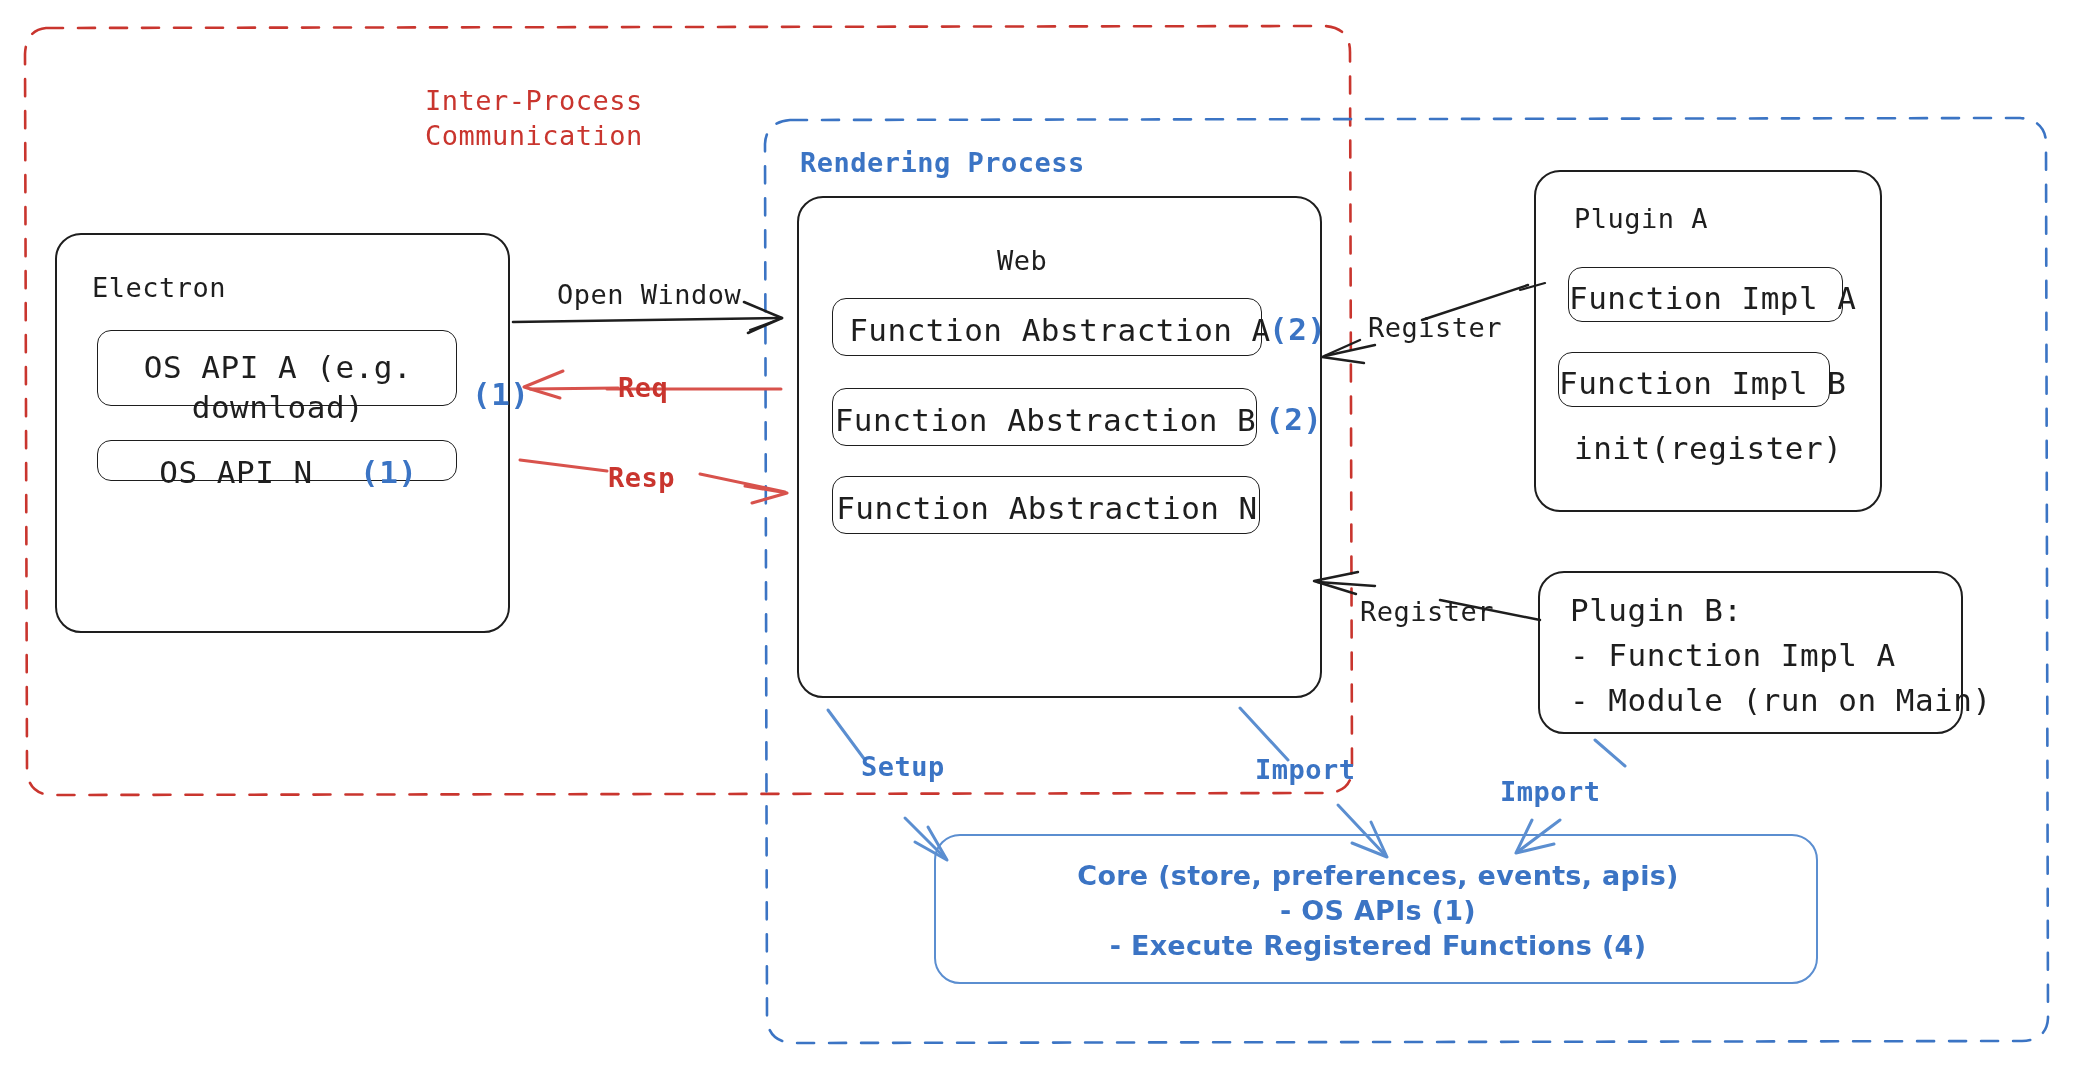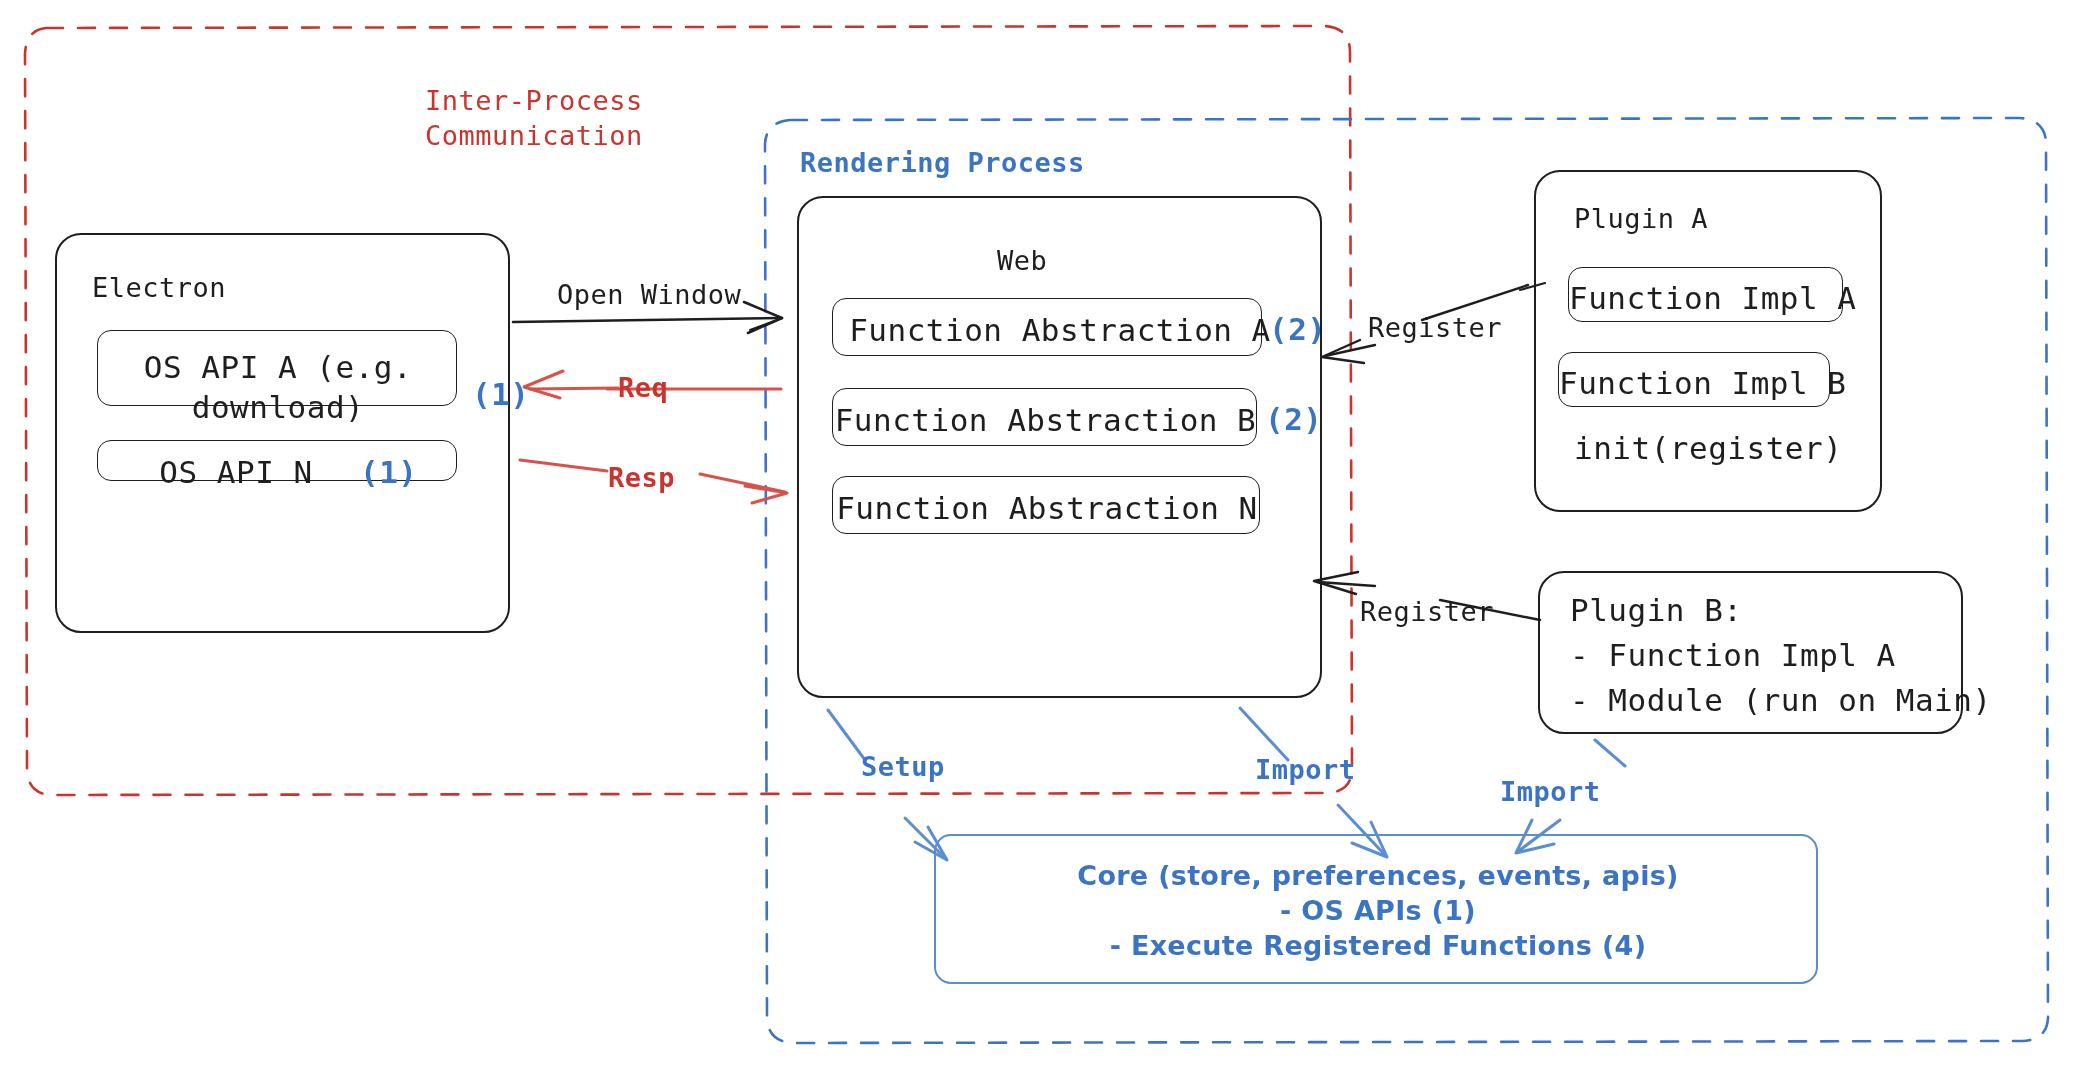--- a/index.html
+++ b/index.html
@@ -56,21 +56,21 @@
     font-weight: bold;
     color: #3b74c4;
     font-size: 27px;
     line-height: 1.30;
     letter-spacing: 0.3px;
     text-align: center;
     white-space: pre;
   }
   .corebox {
     border: 2.5px solid #5b8ed0;
-    border-radius: 17px;
+    border-radius: 26px;
     background: transparent;
   }
 </style>
 </head>
 <body>
 
 <div id="canvas">
 
   <svg class="layer" viewBox="0 0 2074 1066">
 

